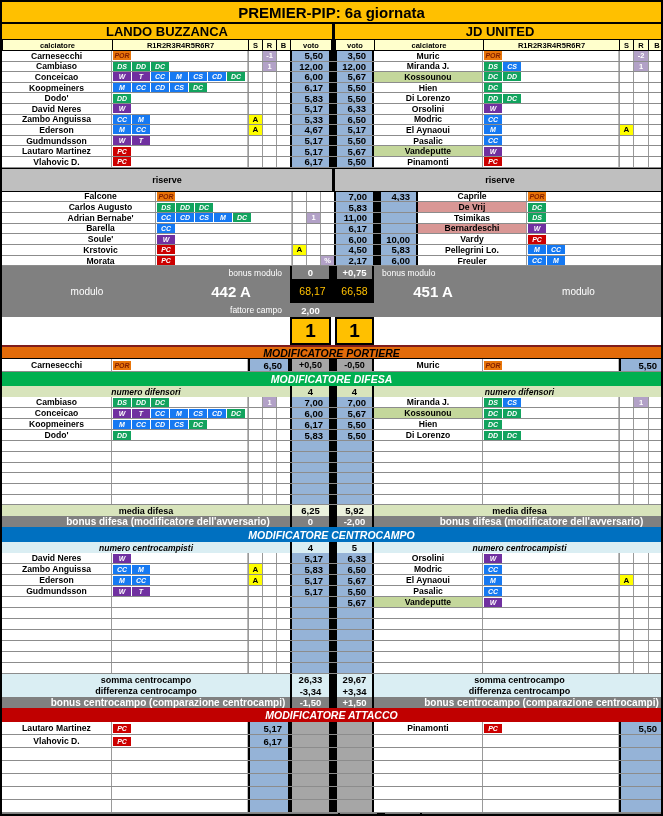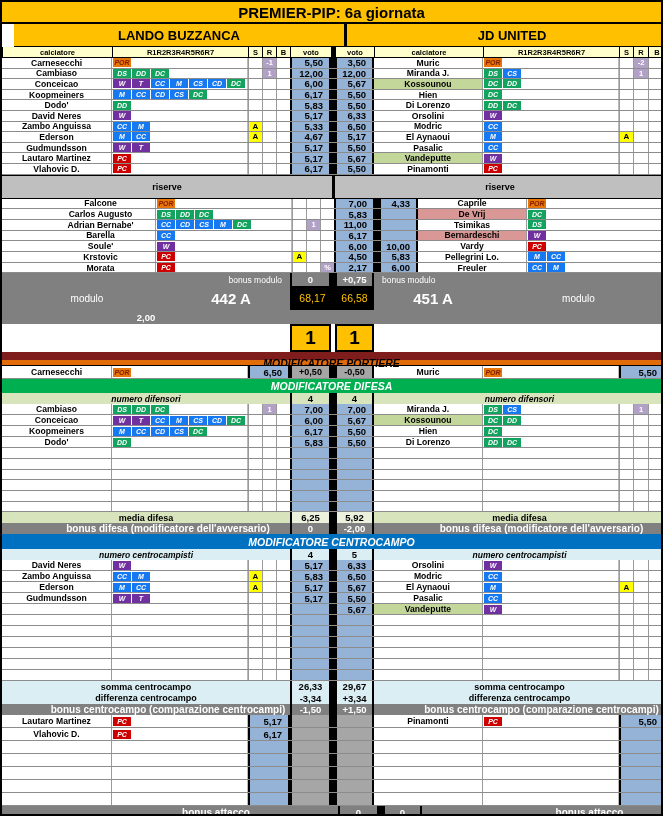--- a/index.html
+++ b/index.html
@@ -8,21 +8,21 @@
          font-family:"Liberation Sans",sans-serif;background:#fff;}
   .row{display:grid;width:100%;}
   .c{display:flex;align-items:center;justify-content:center;overflow:hidden;white-space:nowrap;}
   
   .g    {grid-template-columns:110px 136px 14px 14px 14px 41px 4px 39px 109px 136px 14px 15px 17px;}
   .gPort{grid-template-columns:110px 136px 42px 41px 4px 39px 109px 136px 46px;}
   .gLab3{grid-template-columns:288px 41px 4px 39px 291px;}
   .gMod {grid-template-columns:170px 118px 45px 39px 118px 173px;}
   .gRis {grid-template-columns:330px 3px 330px;}
   
-  .h-title{height:22px;} .h-team{height:23px;padding-left:12px;} .h-colh{height:11px;}
+  .h-title{height:22px;} .h-team{height:16px;} .h-colh{height:11px;}
   .h-top{height:10.6px;} .h-res{height:10.7px;padding-left:44px;} .h-ris{height:24px;}
   .h-bm{height:13px;} .h-mod{height:24px;} .h-fc{height:14px;} .h-score{height:28px;}
   .h-sec{height:14px;} .h-sec2{height:15px;} .h-port{height:13px;}
   .h-low{height:11px;} .h-lowe{height:10.7px;} .h-lab{height:11px;} .h-lab2{height:12px;}
   .h-att{height:13px;} .h-attb{height:13px;padding-left:48px;}
   
   .gold{background:#ffc000;}
   .mid{background:#000;}
   .gTitle{background:#ffc000;border-bottom:2px solid #000;align-items:center;justify-content:center;display:flex;}
   .gTitle span{font-size:15px;font-weight:bold;color:#000;}
@@ -48,21 +48,21 @@
   .grayrow{background:#808080;color:#fff;}
   .lblR{justify-content:flex-end;padding-right:8px;font-size:8.5px;}
   .lblL{justify-content:flex-start;padding-left:8px;font-size:8.5px;}
   .gval{font-size:9.5px;font-weight:bold;color:#fff;}
   .modrow{background:#808080;}
   .modlbl{color:#fff;font-size:10px;}
   .modform{color:#fff;font-size:15px;font-weight:bold;}
   .blackbox{background:#000;color:#ffc000;font-size:10.5px;font-weight:normal;}
   .scorecell{background:#ffc000;border:2px solid #000;font-size:19px;font-weight:bold;color:#000;}
   .sec{display:flex;align-items:center;justify-content:center;font-size:10.5px;font-weight:bold;font-style:italic;}
-  .sec-port{background:#e26b0a;color:#000;border-top:8px solid #7f1d1d;border-bottom:1px solid #000;font-style:italic;}
+  .sec-port{background:#e26b0a;color:#000;border-top:2px solid #7f1d1d;border-bottom:1px solid #000;font-style:italic;}
   .sec-dif{background:#00b050;color:#fff;}
   .sec-cc{background:#0070c0;color:#fff;}
   .sec-att{background:#c00000;color:#fff;}
   .lg{background:#d8e4bc;} .lc{background:#daeef3;}
   .numlbl{font-size:8.5px;font-weight:bold;font-style:italic;}
   .statlbl{font-size:9px;font-weight:bold;}
   .numval{font-size:9.5px;font-weight:bold;border-left:2px solid #000;border-right:2px solid #000;}
   .bonlbl{font-size:10px;font-weight:bold;color:#fff;margin-left:44px;}
   .graycol{background:#a6a6a6;border-left:2px solid #000;border-right:2px solid #000;
            font-size:9px;font-weight:bold;color:#000;}
@@ -507,20 +507,21 @@
   <div class="row gMod h-mod modrow">
     <div class="c modlbl">modulo</div>
     <div class="c modform">442 A</div>
     <div class="c blackbox">68,17</div>
     <div class="c blackbox">66,58</div>
     <div class="c modform">451 A</div>
     <div class="c modlbl">modulo</div>
   </div>
 
   <div class="row gLab3 h-fc grayrow">
+    <div class="c lblR">fattore campo</div>
     <div class="c gval">2,00</div>
     <div class="c"></div>
     <div class="c"></div>
     <div class="c"></div>
   </div>
 
   <div class="row gLab3 h-score">
     <div class="c"></div>
     <div class="c scorecell">1</div>
     <div class="c"></div>
@@ -964,20 +965,21 @@
     <div class="c statlbl">differenza centrocampo</div>
   </div>
   <div class="row gLab3 h-lab grayrow">
     <div class="c bonlbl">bonus centrocampo (comparazione centrocampi)</div>
     <div class="c gval vr">-1,50</div>
     <div class="mid"></div>
     <div class="c gval vr">+1,50</div>
     <div class="c bonlbl">bonus centrocampo (comparazione centrocampi)</div>
   </div>
 
+  <div class="sec sec-att h-sec">MODIFICATORE ATTACCO</div>
   <div id="attRows">
       <div class="row gPort rowline h-att">
         <div class="c nm">Lautaro Martinez</div>
         <div class="c bd">
           <div class="chip att">PC</div>
         </div>
         <div class="c bigval">5,17</div>
         <div class="c graycol"></div>
         <div class="mid"></div>
         <div class="c graycol"></div>

